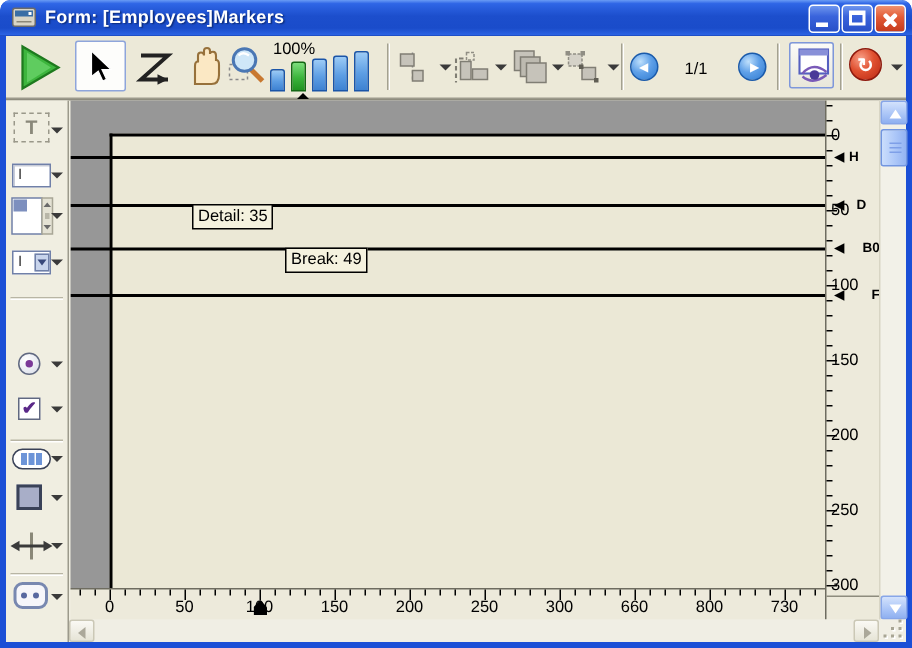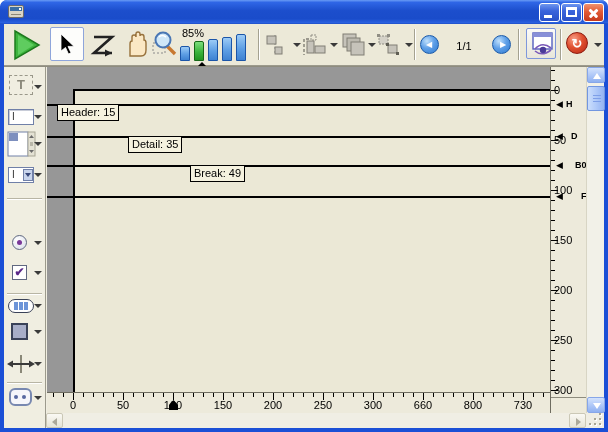--- a/index.html
+++ b/index.html
@@ -101,20 +101,21 @@
 <body>
 
 <div id="window">
 
   <div id="titlebar">
     <div id="title-icon">
       <div class="ti-bar"></div>
         <div class="ti-dot"></div>
         <div class="ti-line"></div>
     </div>
+    <div id="title-text">Form: [Employees]Markers</div>
     <div id="btn-min" class="tb-btn tb-blue">
         <div class="glyph"></div>
       </div>
     <div id="btn-max" class="tb-btn tb-blue">
         <div class="glyph"></div>
       </div>
     <div id="btn-close" class="tb-btn">
         <div class="glyph-a"></div>
         <div class="glyph-b"></div>
       </div>
@@ -149,21 +150,21 @@
 
     <div class="titem flat-tool" style="left:147px;">
       <svg width="28" height="28">
         <rect x="2" y="13" width="12" height="10" fill="none" stroke="#8A8A8A" stroke-width="1" stroke-dasharray="2,2"></rect>
         <line x1="16" y1="16" x2="24" y2="24" stroke="#C87830" stroke-width="3.4"></line>
         <circle cx="12" cy="10" r="7.5" fill="#CFE7F8" stroke="#4A77B4" stroke-width="2"></circle>
         <path d="M8,7 Q11,4 15,7" fill="none" stroke="#fff" stroke-width="1.6"></path>
       </svg>
     </div>
 
-    <div class="titem" id="zoom-label">85%</div>
+    <div class="titem" id="zoom-label">100%</div>
     <div class="titem zoombar" style="left:176px;top:22px;height:15px;"></div>
     <div class="titem zoombar green" style="left:190px;top:17px;height:20px;"></div>
     <div class="titem zoombar" style="left:204px;top:15px;height:22px;"></div>
     <div class="titem zoombar" style="left:218px;top:13px;height:24px;"></div>
     <div class="titem zoombar" style="left:232px;top:10px;height:27px;"></div>
     <div id="zoom-caret"></div>
 
     <div class="tsep" style="left:254px;"></div>
 
     <div class="titem" style="left:261px;top:9px;">
@@ -319,21 +320,20 @@
         <div class="pal-arrow" style="top:8px;"></div>
       </div>
     </div>
 
     <div id="canvas">
       <div id="form-area"></div>
       <div id="form-topline"></div>
       <div id="form-leftline"></div>
 
     <div class="mline" style="top: 37px;"></div>
-        <div class="mlabel" style="left: 10px; top: 37px;">Header: 15</div>
         <div class="mline" style="top: 69px;"></div>
         <div class="mlabel" style="left: 81px; top: 69px;">Detail: 35</div>
         <div class="mline" style="top: 98px;"></div>
         <div class="mlabel" style="left: 143px; top: 98px;">Break: 49</div>
         <div class="mline" style="top: 129px;"></div>
       </div>
 
     <div id="hruler">
         <div class="htick" style="left: 6px; height: 4px;"></div>
         <div class="htick" style="left: 16px; height: 4px;"></div>

